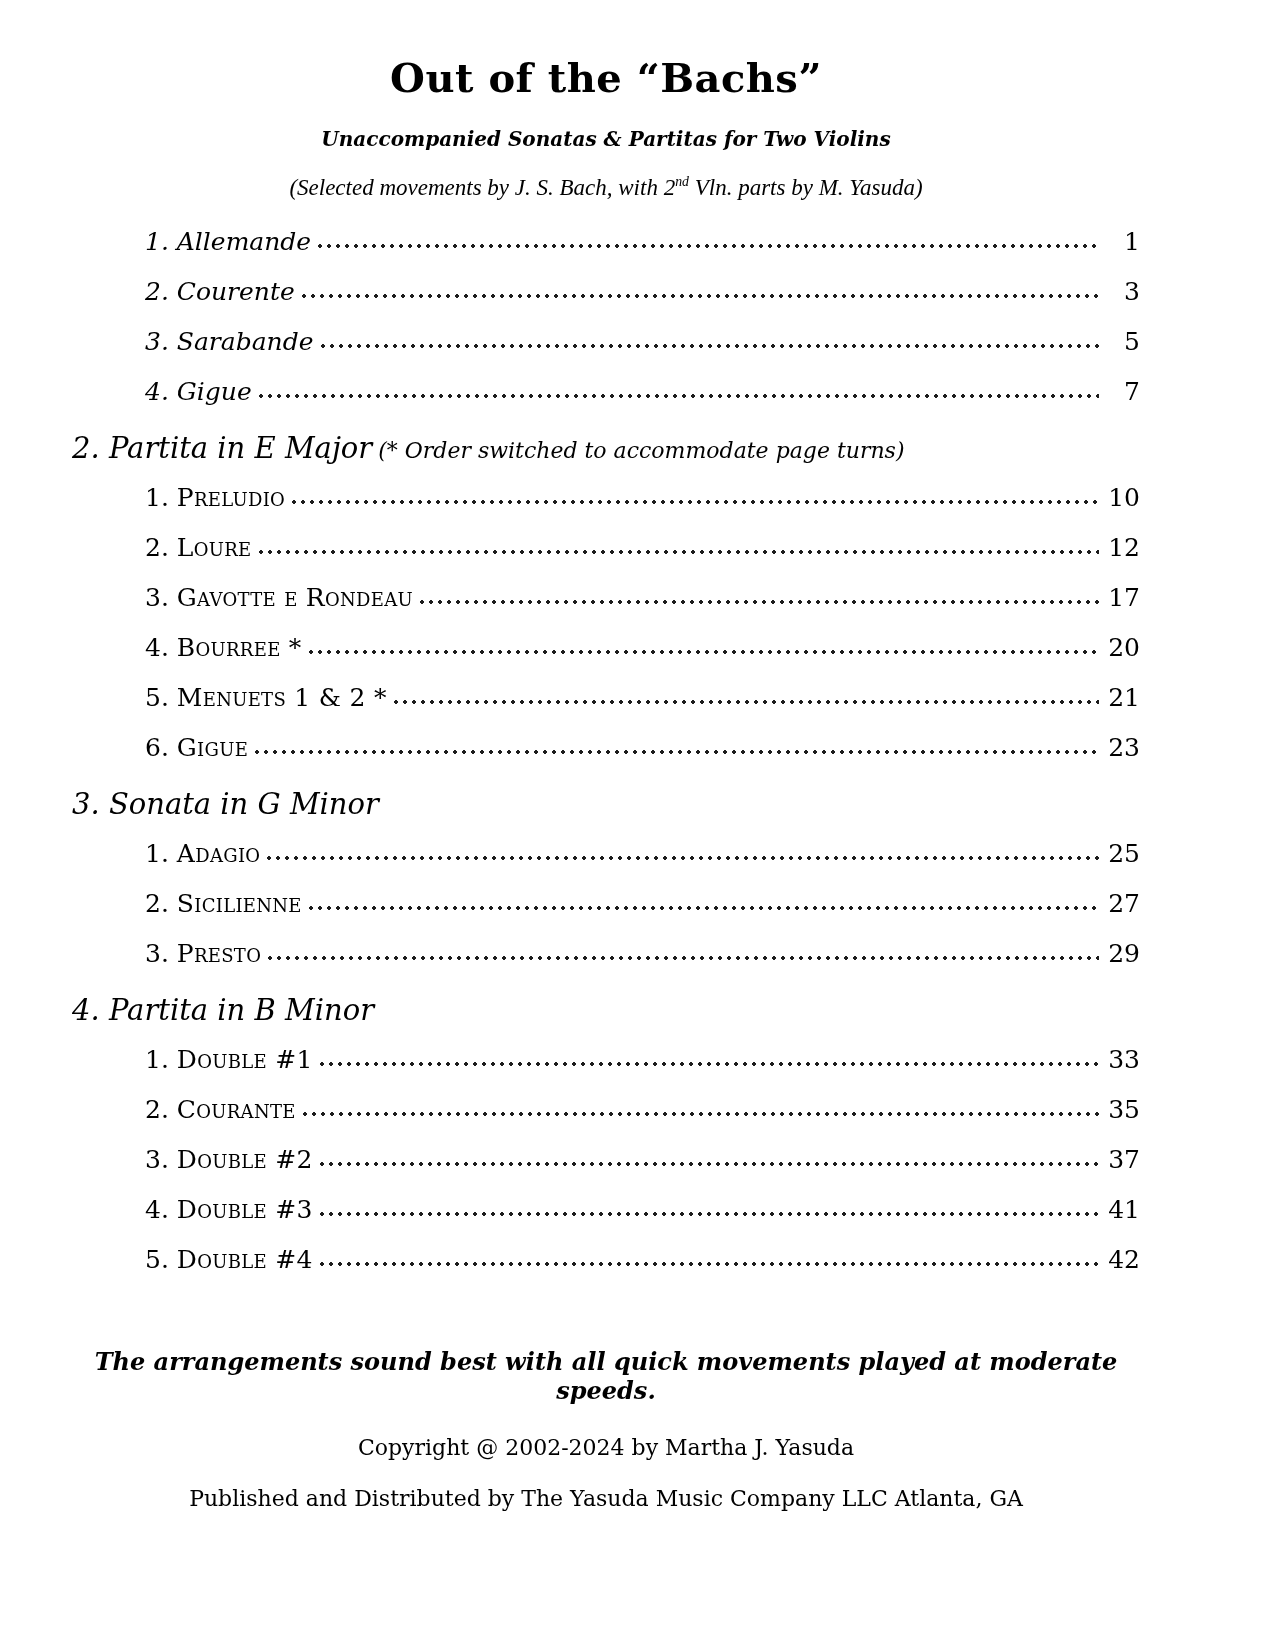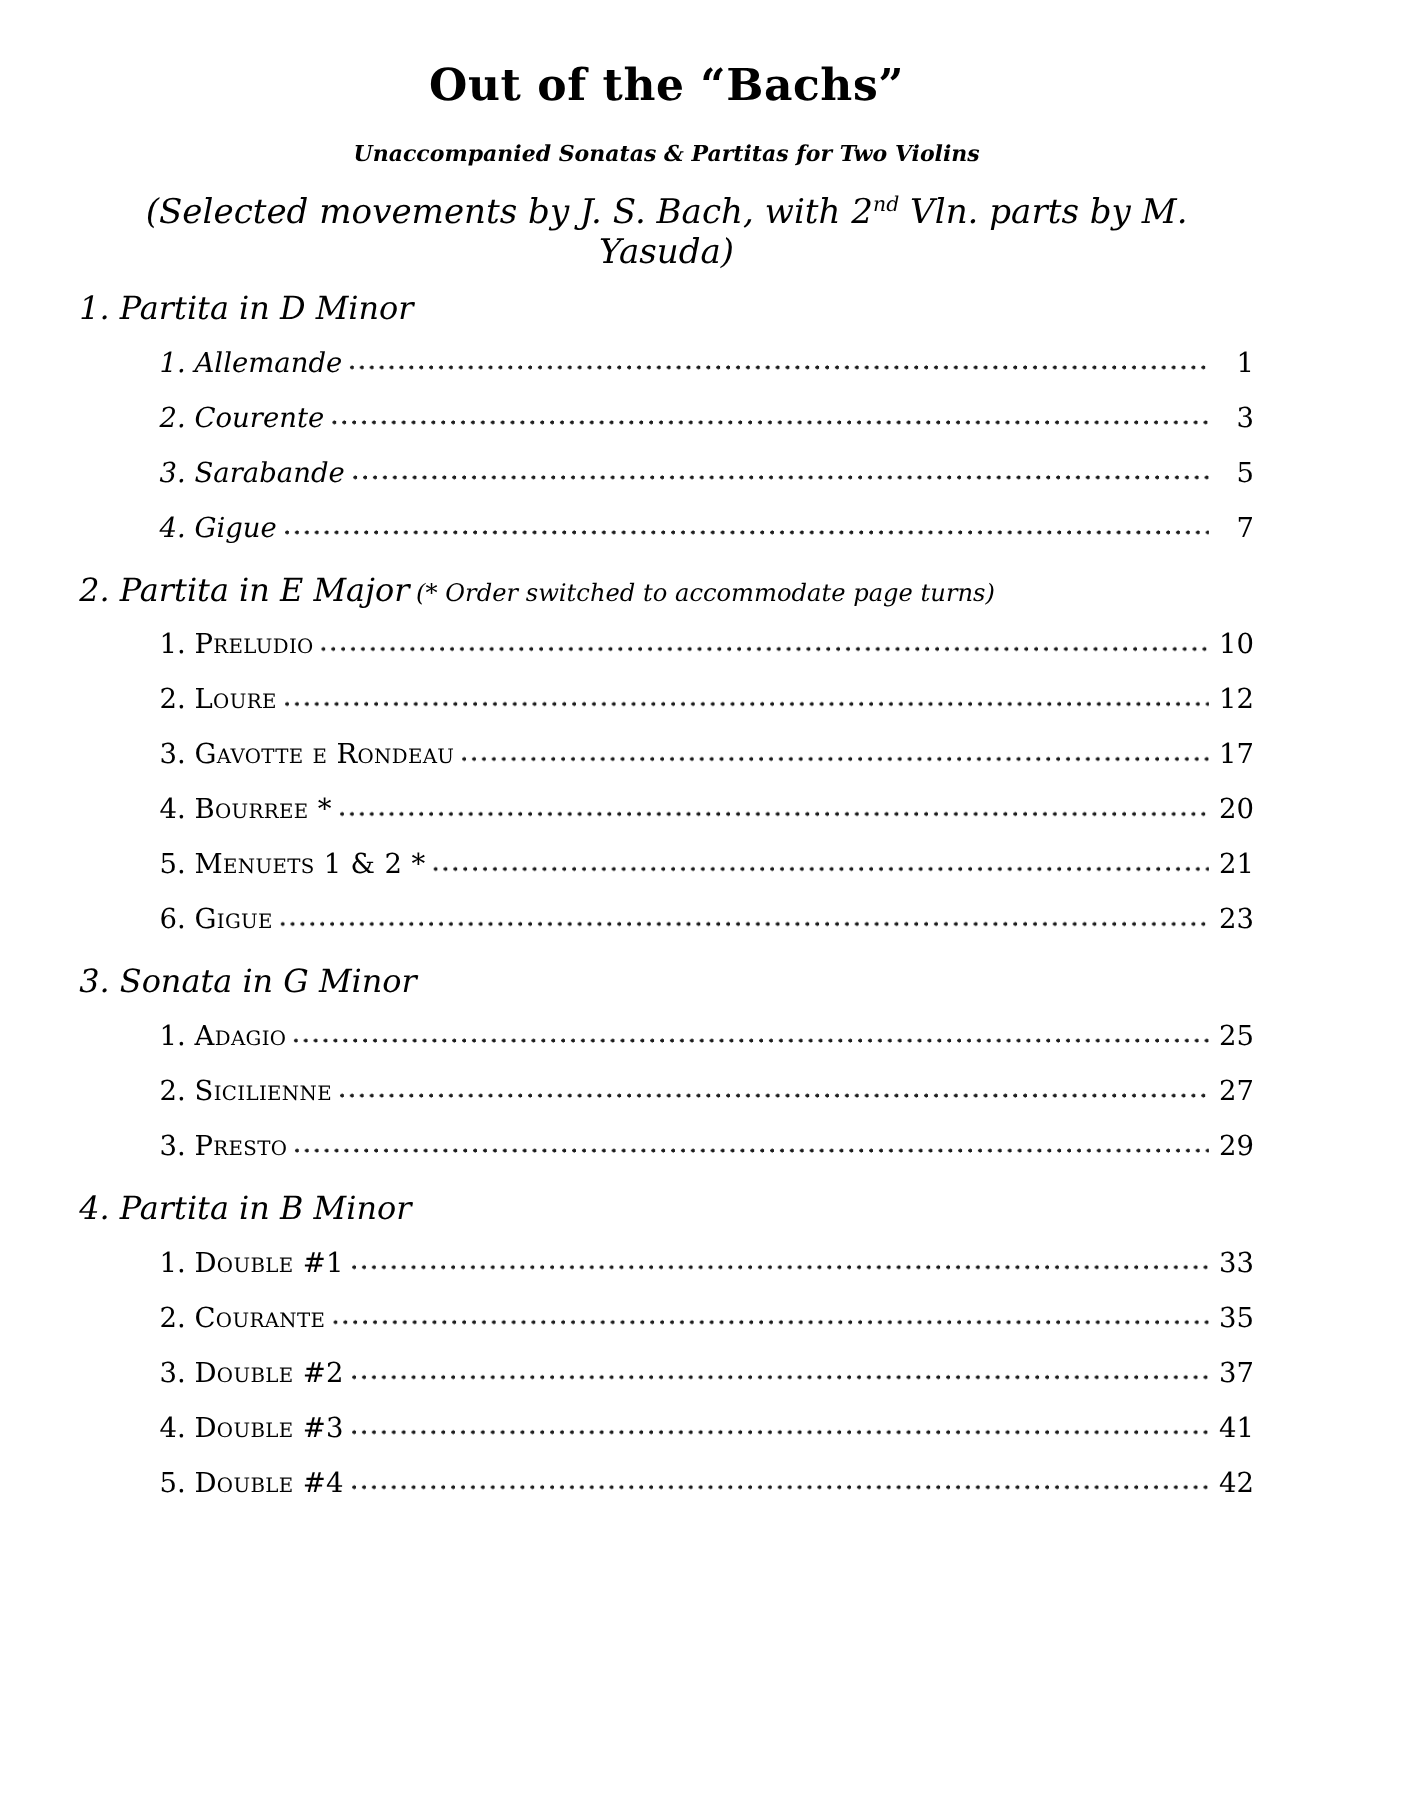--- a/index.html
+++ b/index.html
@@ -26,23 +26,24 @@
     margin: 8px 0 0 0;
     letter-spacing: 0.5px;
   }
   .doc-subtitle {
     font-size: 20px;
     font-weight: bold;
     font-style: italic;
     margin: 26px 0 0 0;
   }
   .doc-byline {
-    font-size: 31px;
+    font-size: 23px;
     font-style: italic;
     margin: 24px 0 0 0;
+    font-family: Liberation Serif, serif;
   }
   .doc-byline sup {
     font-size: 60%;
     vertical-align: super;
     line-height: 0;
   }
 
   .toc { margin-top: 16px; }
 
   .section-heading {
@@ -109,21 +110,20 @@
 <div class="page">
 
   <div class="centered">
     <h1 class="doc-title">Out of the “Bachs”</h1>
     <h2 class="doc-subtitle">Unaccompanied Sonatas &amp; Partitas for Two Violins</h2>
     <p class="doc-byline"><span>(Selected movements by J. S. Bach, with 2</span><sup>nd</sup><span> Vln. parts by M. Yasuda)</span></p>
   </div>
 
   <div class="toc">
   <div class="toc-section">
-    <h3 class="section-heading"><span>1. Partita in D Minor</span></h3>
     <div class="section-items">
   <div class="toc-row">
     <span class="toc-num style-italic">1. </span>
             <span class="toc-label style-italic">Allemande</span>
     <span class="leader"></span>
     <span class="toc-page">1</span>
   </div>
 
   <div class="toc-row">
     <span class="toc-num style-italic">2. </span>
@@ -255,14 +255,19 @@
   <div class="toc-row">
     <span class="toc-num">5. </span>
             <span class="toc-label style-smallcaps">Double #4</span>
     <span class="leader"></span>
     <span class="toc-page">42</span>
   </div>
 </div>
   </div>
 </div>
 
+  <div class="footer centered">
+    <p class="footer-note">The arrangements sound best with all quick movements played at moderate speeds.</p>
+    <p class="footer-copyright">Copyright @ 2002-2024 by Martha J. Yasuda</p>
+    <p class="footer-publisher">Published and Distributed by The Yasuda Music Company LLC Atlanta, GA</p>
+  </div>
 
 </div>
 
 </body></html>

